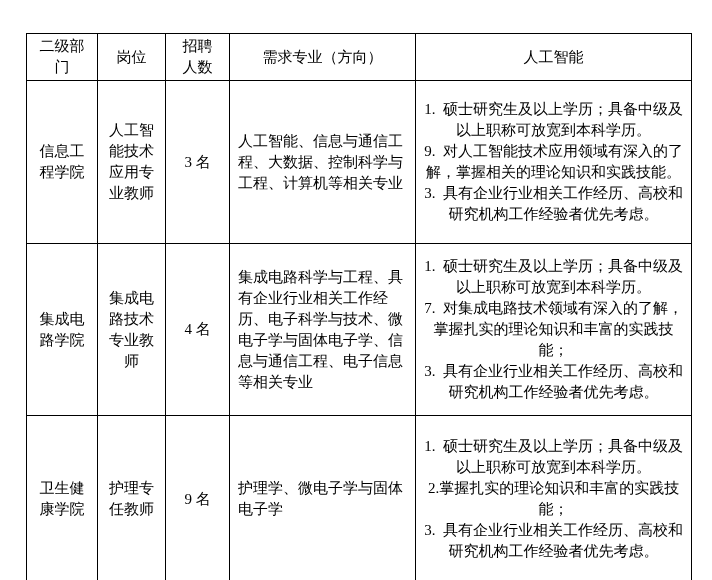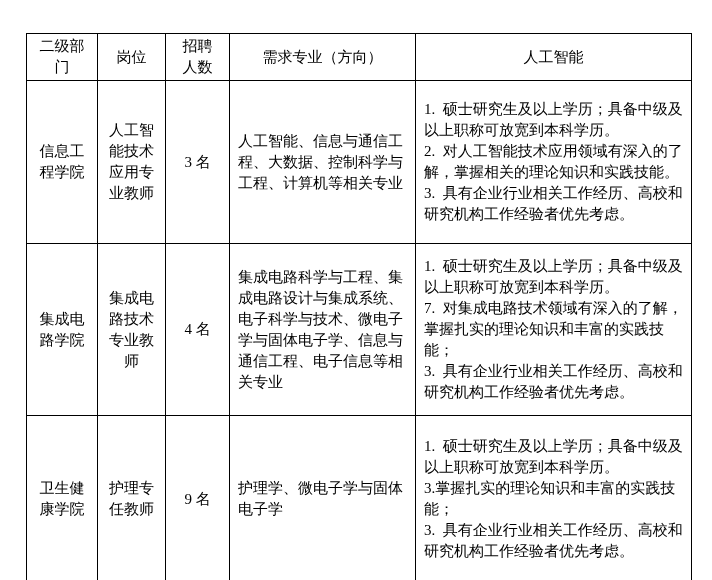--- a/index.html
+++ b/index.html
@@ -41,21 +41,21 @@
   tr.row-3 { height: 168px; }
 
   .c-center { text-align: center; }
   .c-left   { text-align: left; }
   .pre      { white-space: pre-line; }
 
   td.requirements p {
     margin: 0;
     padding: 0;
     white-space: pre-wrap;
-    text-align: left;
+    text-align: center;
   }
 </style>
 </head>
 <body>
 
 <table class="recruit">
   <colgroup>
     <col style="width:71px">
     <col style="width:68px">
     <col style="width:64px">
@@ -78,46 +78,46 @@
       <td class="c-center pre">信息工
 程学院</td>
       <td class="c-center pre">人工智
 能技术
 应用专
 业教师</td>
       <td class="c-center">3 名</td>
       <td class="c-left">人工智能、信息与通信工程、大数据、控制科学与工程、计算机等相关专业</td>
       <td class="c-left requirements">
         <p>1.  硕士研究生及以上学历；具备中级及以上职称可放宽到本科学历。</p>
-        <p>2.  对人工智能技术应用领域有深入的了解，掌握相关的理论知识和实践技能。</p>
+        <p>9.  对人工智能技术应用领域有深入的了解，掌握相关的理论知识和实践技能。</p>
         <p>3.  具有企业行业相关工作经历、高校和研究机构工作经验者优先考虑。</p>
       </td>
     </tr>
     <tr class="row-2">
       <td class="c-center pre">集成电
 路学院</td>
       <td class="c-center pre">集成电
 路技术
 专业教
 师</td>
       <td class="c-center">4 名</td>
-      <td class="c-left">集成电路科学与工程、集成电路设计与集成系统、电子科学与技术、微电子学与固体电子学、信息与通信工程、电子信息等相关专业</td>
+      <td class="c-left">集成电路科学与工程、具有企业行业相关工作经历、电子科学与技术、微电子学与固体电子学、信息与通信工程、电子信息等相关专业</td>
       <td class="c-left requirements">
         <p>1.  硕士研究生及以上学历；具备中级及以上职称可放宽到本科学历。</p>
         <p>7.  对集成电路技术领域有深入的了解，掌握扎实的理论知识和丰富的实践技能；</p>
         <p>3.  具有企业行业相关工作经历、高校和研究机构工作经验者优先考虑。</p>
       </td>
     </tr>
     <tr class="row-3">
       <td class="c-center pre">卫生健
 康学院</td>
       <td class="c-center pre">护理专
 任教师</td>
       <td class="c-center">9 名</td>
       <td class="c-left">护理学、微电子学与固体电子学</td>
       <td class="c-left requirements">
         <p>1.  硕士研究生及以上学历；具备中级及以上职称可放宽到本科学历。</p>
-        <p>3.掌握扎实的理论知识和丰富的实践技能；</p>
+        <p>2.掌握扎实的理论知识和丰富的实践技能；</p>
         <p>3.  具有企业行业相关工作经历、高校和研究机构工作经验者优先考虑。</p>
       </td>
     </tr>
   </tbody>
 </table>
 
 </body></html>

